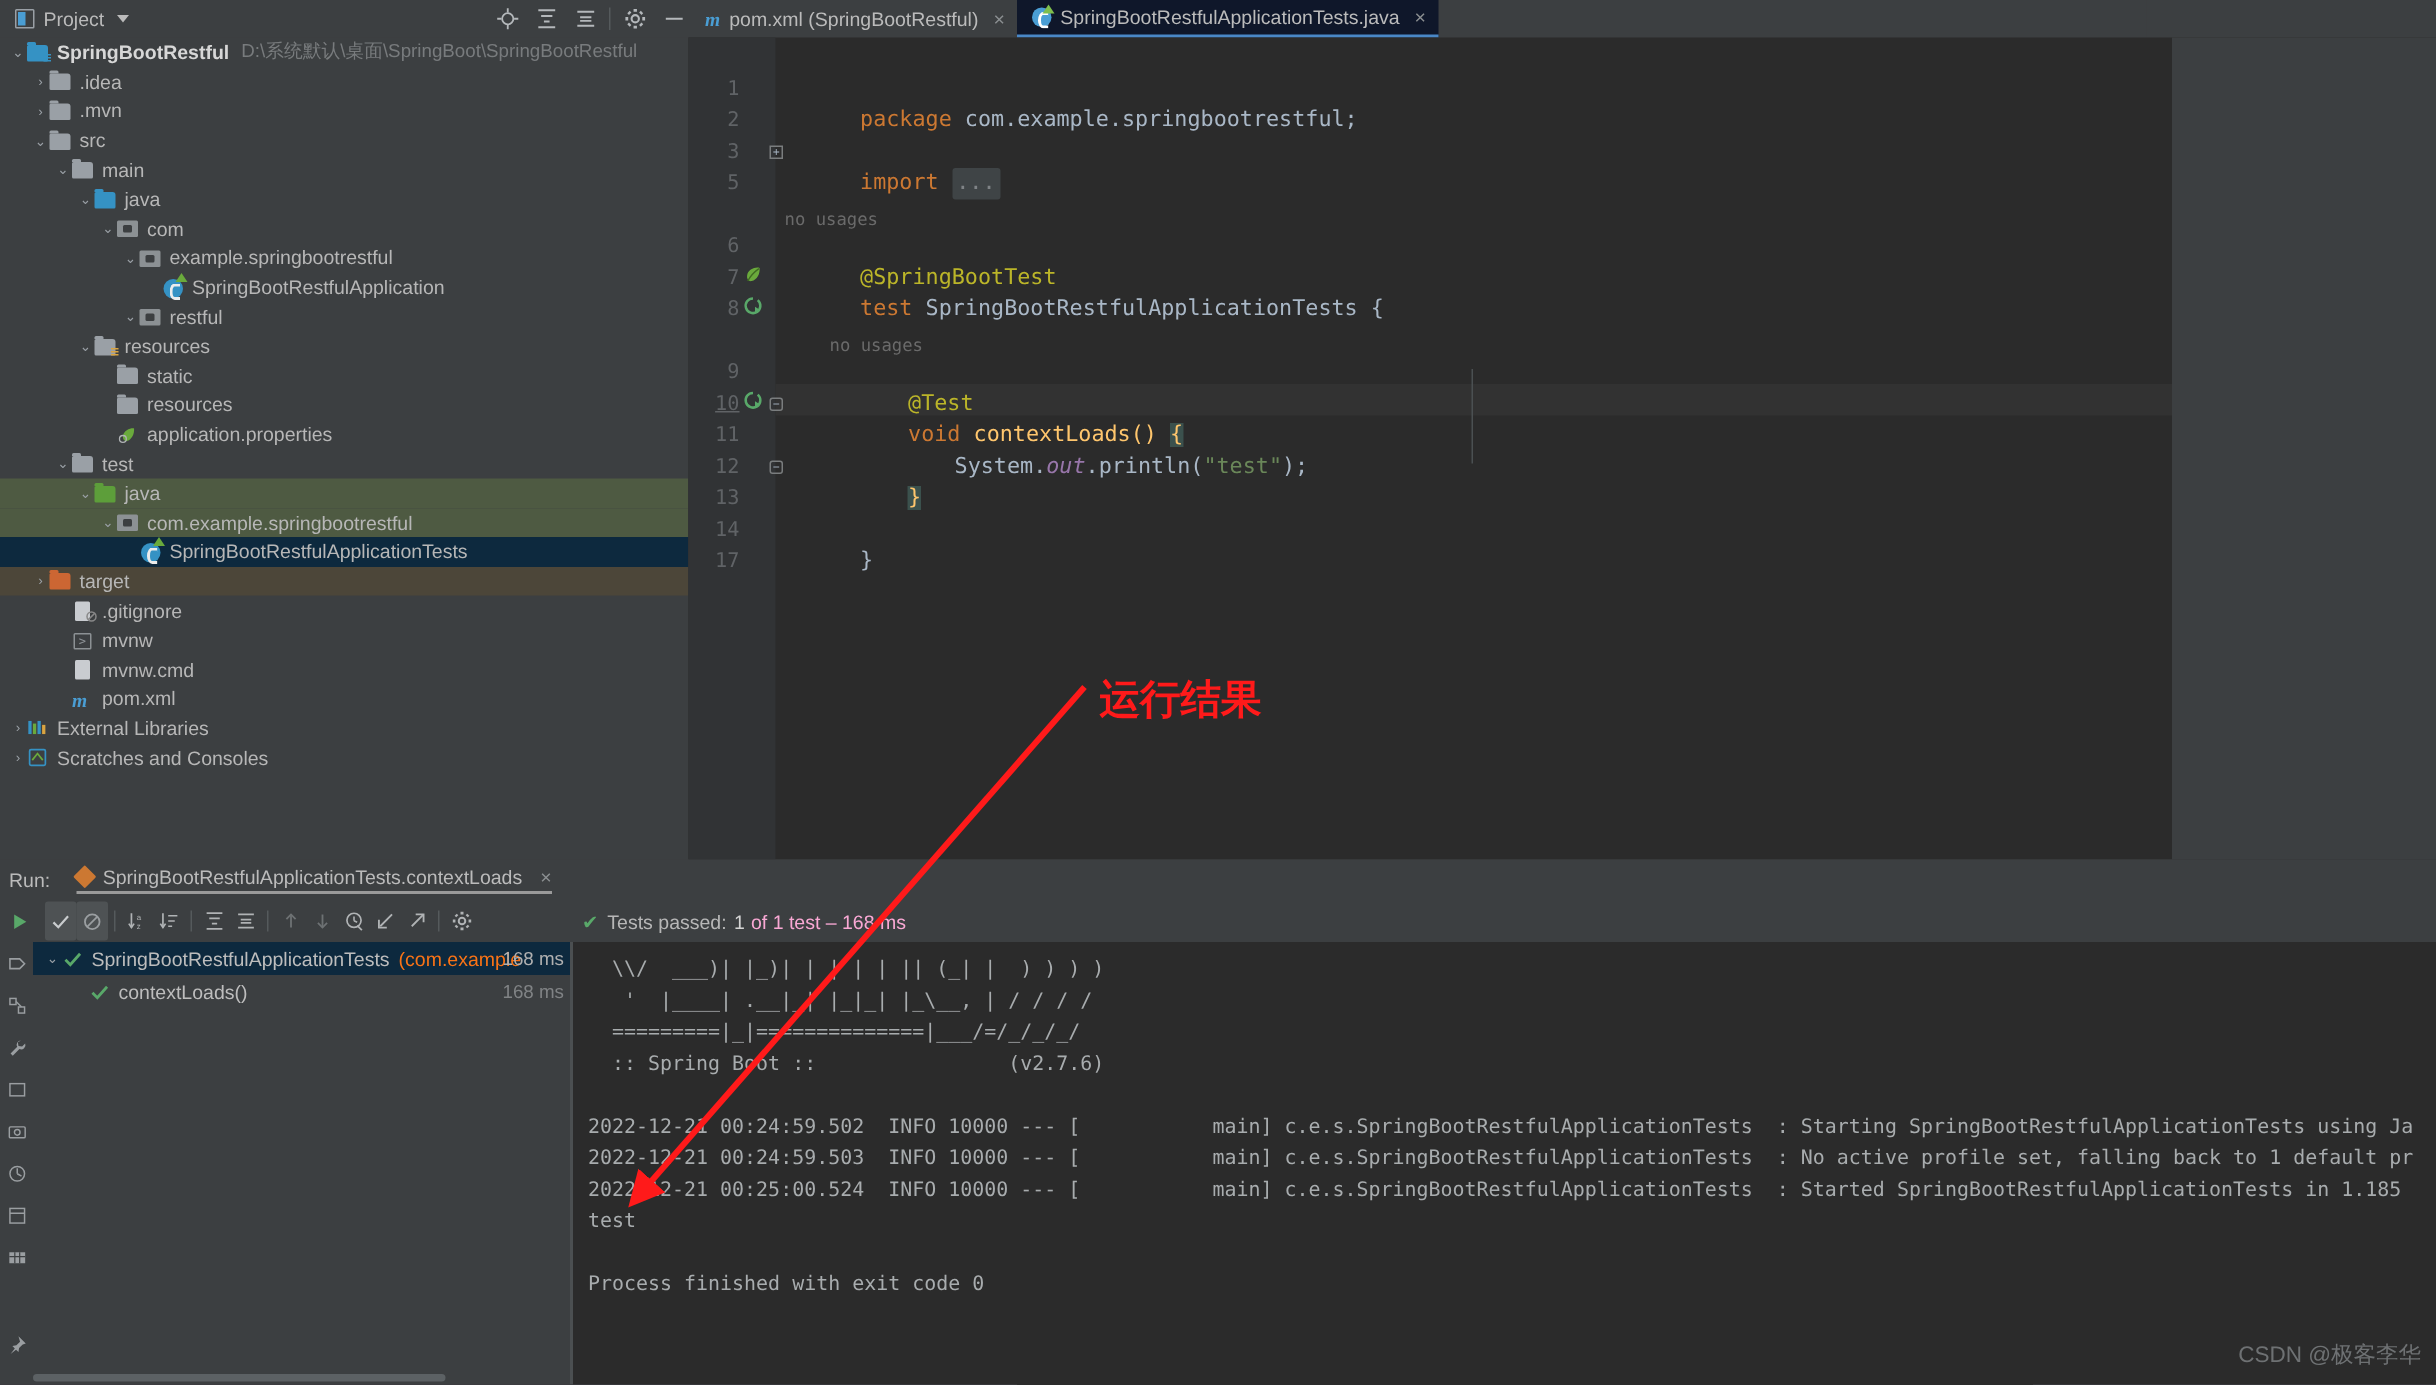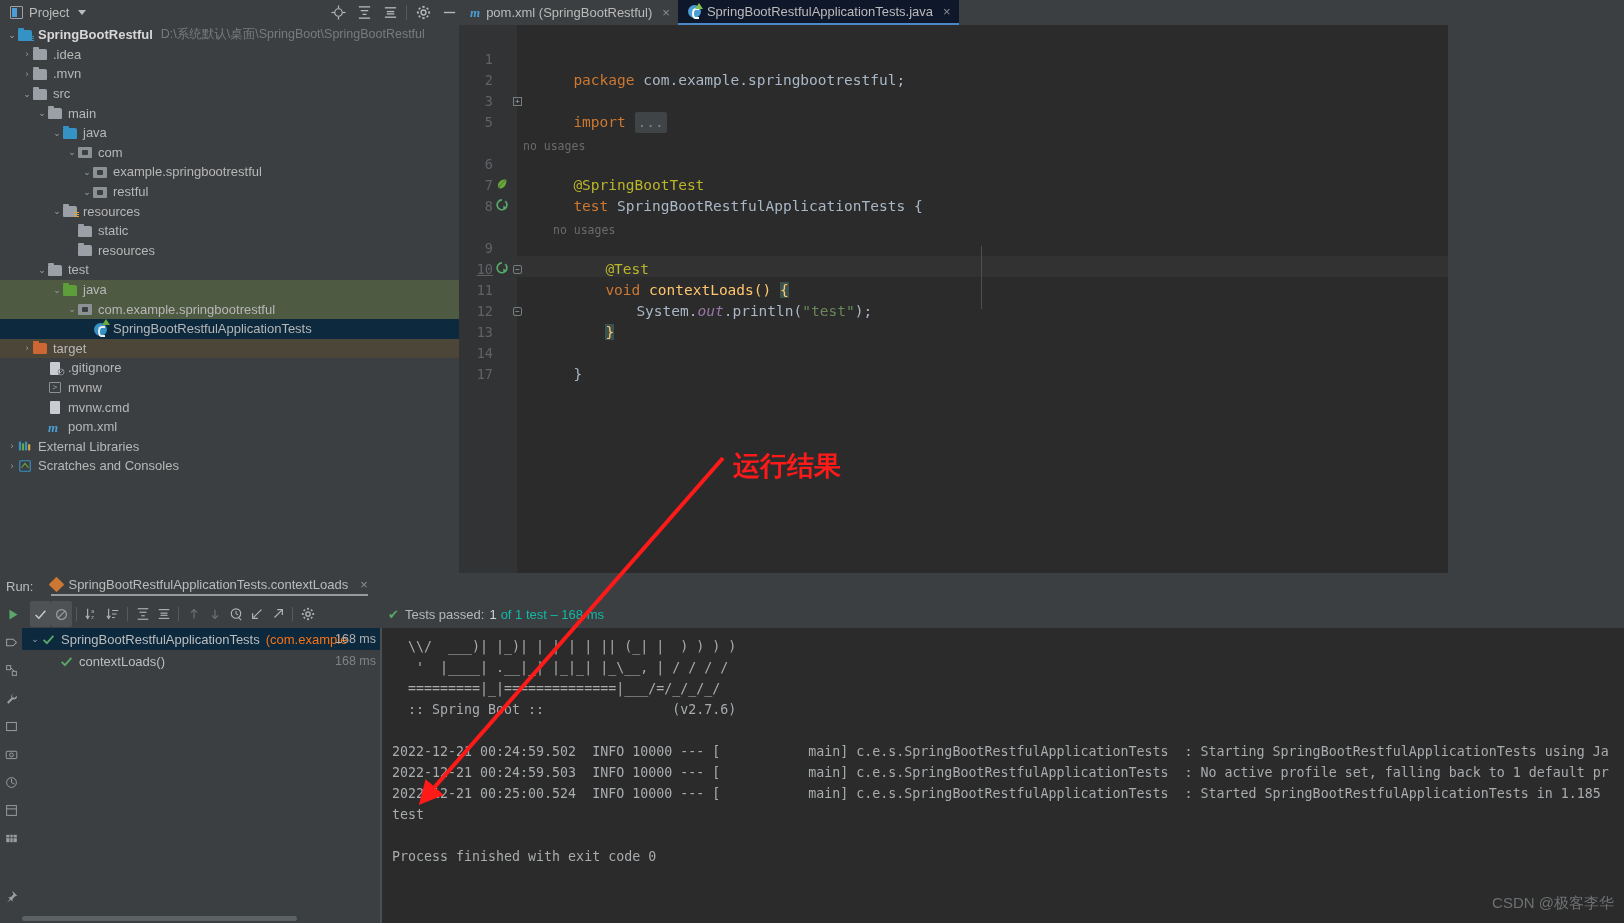--- a/index.html
+++ b/index.html
@@ -82,21 +82,21 @@
   .run-label { margin-left:6px; color:#bbbbbb; }
   .run-tab { margin-left:18px; display:flex; align-items:center; gap:6px; padding-bottom:2px; border-bottom:2px solid #9a9a9a;}
   .run-tab .xclose{ color:#8b8f91; margin-left:6px;}
   .diamond{width:11px;height:11px;background:#cc7832;transform:rotate(45deg);display:inline-block;border-radius:1px;}
   .run-toolbar { position:absolute; left:0; top:27px; width:1624px; height:28px; display:flex; align-items:center;}
   .rt-ico{width:21px;height:26px;display:flex;align-items:center;justify-content:center;color:#b0b3b5;font-size:13px;}
   .rt-ico.on{background:#4e5254;border-radius:2px;}
   .rt-ico.dim{color:#6d7173;}
   .rt-sep{width:1px;height:14px;background:#555a5c;margin:0 4px;}
   .status-line{position:absolute; left:388px; top:27px; height:28px; display:flex;align-items:center; font-size:13px; color:#b7b7b7;}
-  .status-dim{color:#14b8a6; margin-left:4px;}
+  .status-dim{color:#f9a8d4; margin-left:4px;}
   .check{color:#59a869; font-size:13px; margin-right:6px;}
 
   .lefttoolstrip{position:absolute;left:0;top:55px;width:22px;height:295px;background:#3c3f41;display:flex;flex-direction:column;align-items:center;gap:12px;padding-top:8px;}
   .lts-ico{color:#9a9ea1;font-size:12px;}
 
   .testtree{position:absolute;left:22px;top:55px;width:358px;height:295px;background:#3c3f41;}
   .tt-row{height:22px;display:flex;align-items:center;font-size:13px;color:#bdbdbd;white-space:nowrap;position:relative;}
   .tt-row.sel{background:#0d293e;}
   .tt-pkg{color:#f97316;}
   .tt-ms{position:absolute;right:4px;color:#b0b0b0;font-size:12.5px;}
@@ -254,20 +254,29 @@
       </div>
       <div class="trow">
         <span style="width:81px;flex:0 0 81px"></span>
         <span class="arrow">⌄</span>
         <span class="ticon">
           <span class="pkg" style="left:0"></span>
         </span>
         <span class="tlabel">example.springbootrestful</span>
       </div>
       <div class="trow">
+        <span style="width:96px;flex:0 0 96px"></span>
+        <span class="arrow none">›</span>
+        <span class="ticon">
+          <span class="cls"></span>
+          <span class="runbadge"></span>
+        </span>
+        <span class="tlabel">SpringBootRestfulApplication</span>
+      </div>
+      <div class="trow">
         <span style="width:81px;flex:0 0 81px"></span>
         <span class="arrow">⌄</span>
         <span class="ticon">
           <span class="pkg" style="left:0"></span>
         </span>
         <span class="tlabel">restful</span>
       </div>
       <div class="trow">
         <span style="width:51px;flex:0 0 51px"></span>
         <span class="arrow">⌄</span>
@@ -289,20 +298,29 @@
         </span>
         <span class="tlabel">static</span>
       </div>
       <div class="trow">
         <span style="width:66px;flex:0 0 66px"></span>
         <span class="arrow none">›</span>
         <span class="ticon">
           <span class="fold" style="left:0"></span>
         </span>
         <span class="tlabel">resources</span>
+      </div>
+      <div class="trow">
+        <span style="width:66px;flex:0 0 66px"></span>
+        <span class="arrow none">›</span>
+        <span class="ticon"><svg width="14" height="14" viewBox="0 0 16 16">
+            <path d="M13 3C10.5 2.5 5 4.5 4.5 9c-.2 2.4 1.3 4 3 3.6C11 11.8 13.4 7.2 13 3z" fill="#6aaa3c"></path>
+            <circle cx="4.5" cy="11" r="2.6" fill="none" stroke="#b0b3b5" stroke-width="1"></circle>
+          </svg></span>
+        <span class="tlabel">application.properties</span>
       </div>
       <div class="trow">
         <span style="width:36px;flex:0 0 36px"></span>
         <span class="arrow">⌄</span>
         <span class="ticon">
           <span class="fold" style="left:0"></span>
         </span>
         <span class="tlabel">test</span>
       </div>
       <div class="trow sel-green">

